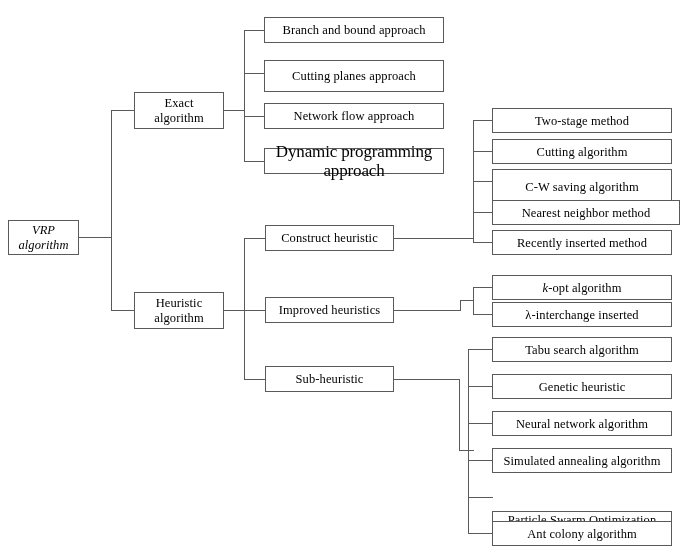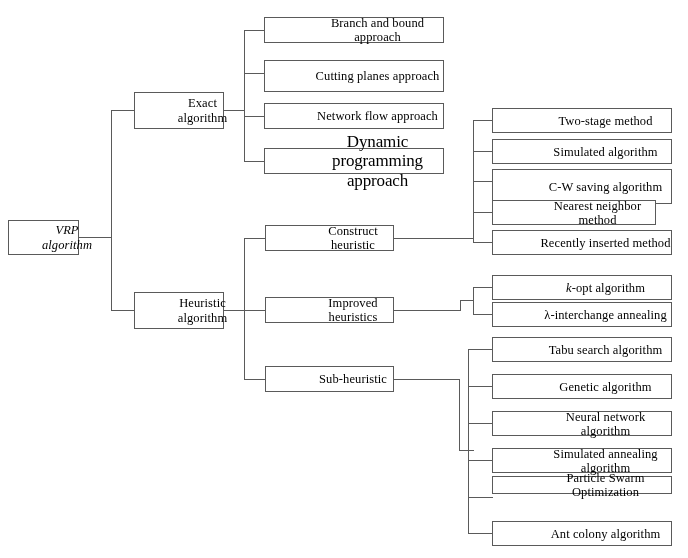--- a/index.html
+++ b/index.html
@@ -23,21 +23,20 @@
     display: flex;
     align-items: center;
     justify-content: center;
     text-align: center;
     color: #000000;
     font-size: 12.5px;
     line-height: 1.12;
     letter-spacing: 0.1px;
     white-space: pre-line;
     z-index: 2;
-    padding-left: 47px;
   }
   .node.tight {
     font-size: 17px;
     letter-spacing: -0.15px;
   }
   .node.two-line {
     line-height: 1.18;
   }
   .edge {
     position: absolute;
@@ -118,32 +117,32 @@
   <div class="node" style="left:264px; top:17px; width:180px; height:26px;">Branch and bound approach</div>
   <div class="node" style="left:264px; top:60px; width:180px; height:32px;">Cutting planes approach</div>
   <div class="node" style="left:264px; top:103px; width:180px; height:26px;">Network flow approach</div>
   <div class="node tight" style="left:264px; top:148px; width:180px; height:26px;">Dynamic programming approach</div>
 
   <div class="node" style="left:265px; top:225px; width:129px; height:26px;">Construct heuristic</div>
   <div class="node" style="left:265px; top:297px; width:129px; height:26px;">Improved heuristics</div>
   <div class="node" style="left:265px; top:366px; width:129px; height:26px;">Sub-heuristic</div>
 
   <div class="node" style="left:492px; top:108px; width:180px; height:25px;">Two-stage method</div>
-  <div class="node" style="left:492px; top:139px; width:180px; height:25px;">Simulated algorithm</div>
+  <div class="node" style="left:492px; top:139px; width:180px; height:25px;">Cutting algorithm</div>
   <div class="node" style="left:492px; top:169px; width:180px; height:35px;">C-W saving algorithm</div>
-  <div class="node" style="left:492px; top:200px; width:164px; height:25px;">Nearest neighbor method</div>
+  <div class="node" style="left:492px; top:200px; width:188px; height:25px;">Nearest neighbor method</div>
   <div class="node" style="left:492px; top:230px; width:180px; height:25px;">Recently inserted method</div>
 
   <div class="node" style="left:492px; top:275px; width:180px; height:25px;">
     <span class="ital">k</span><span>-opt algorithm</span>
   </div>
   <div class="node" style="left:492px; top:302px; width:180px; height:25px;">
-    <span>λ</span><span> -interchange annealing</span>
+    <span>λ</span><span> -interchange inserted</span>
   </div>
 
   <div class="node" style="left:492px; top:337px; width:180px; height:25px;">Tabu search algorithm</div>
-  <div class="node" style="left:492px; top:374px; width:180px; height:25px;">Genetic algorithm</div>
+  <div class="node" style="left:492px; top:374px; width:180px; height:25px;">Genetic heuristic</div>
   <div class="node" style="left:492px; top:411px; width:180px; height:25px;">Neural network algorithm</div>
   <div class="node" style="left:492px; top:448px; width:180px; height:25px;">Simulated annealing algorithm</div>
-  <div class="node" style="left:492px; top:476px; width:180px; height:18px;">Particle Swarm Optimization</div>
+  <div class="node" style="left:492px; top:511px; width:180px; height:18px;">Particle Swarm Optimization</div>
   <div class="node" style="left:492px; top:521px; width:180px; height:25px;">Ant colony algorithm</div>
 
 </div>
 
 </body></html>

